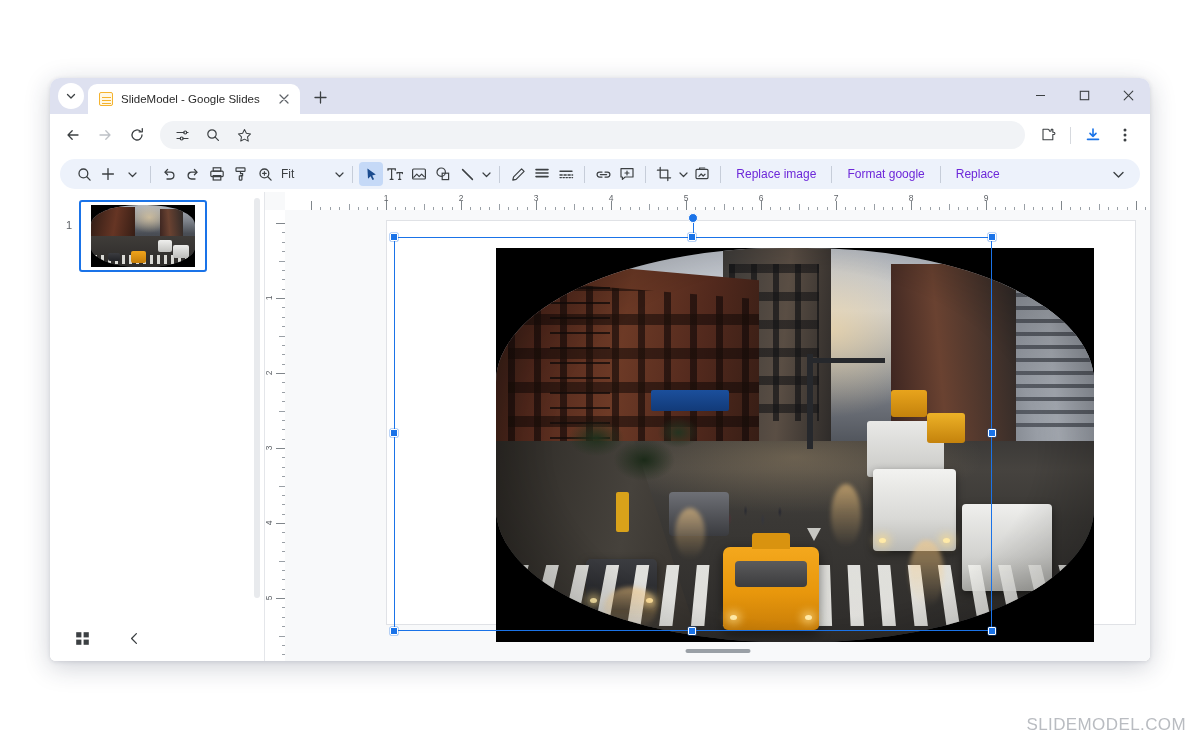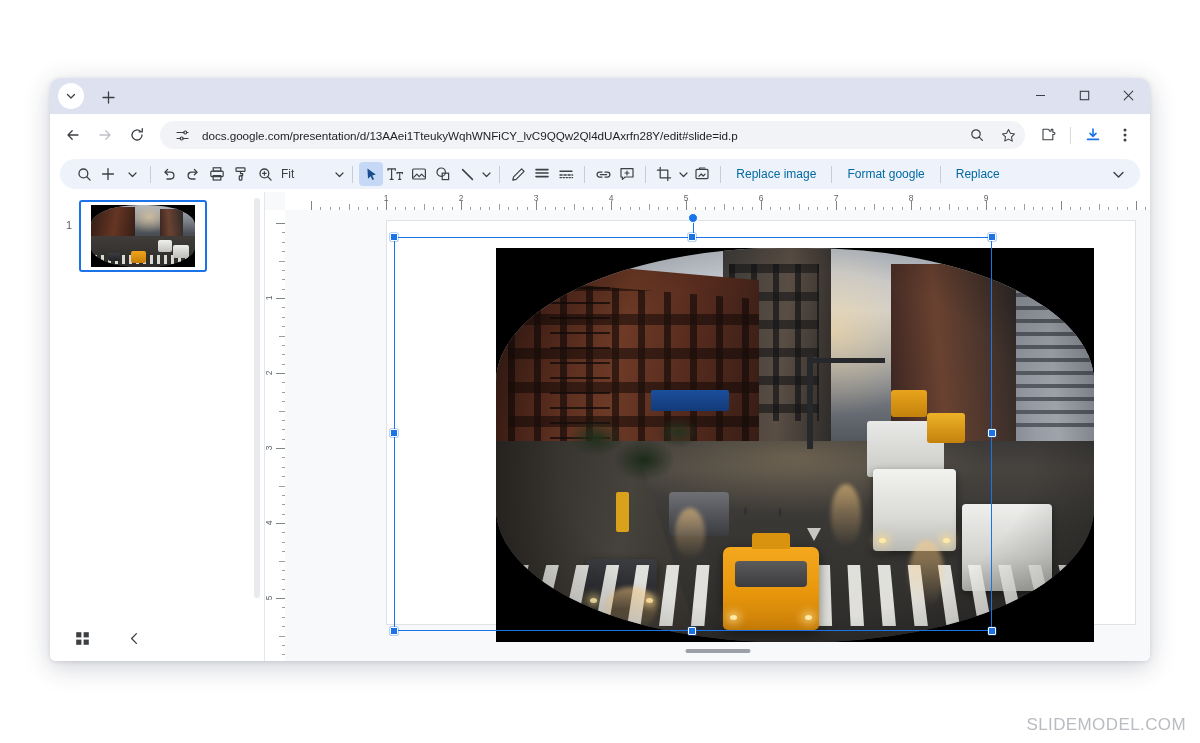--- a/index.html
+++ b/index.html
@@ -136,21 +136,21 @@
   .tb-btn {
     height: 24px; min-width: 24px;
     display: flex; align-items: center; justify-content: center;
     border-radius: 4px;
     flex: none;
     padding: 0 2px;
   }
   .tb-btn.active { background: #c5d9f7; }
   .tb-sep { width: 1px; height: 17px; background: #c6cdd9; margin: 0 6px; flex: none; }
   .tb-text {
-    font-size: 12px; color: #0369a1;
+    font-size: 12px; color: #6d28d9;
     padding: 0 9px; height: 24px;
     display: flex; align-items: center;
     border-radius: 4px; flex: none;
     white-space: nowrap;
   }
   #zoom-fit-label { font-size: 12px; color: #3c4043; padding: 0 6px 0 4px; }
   .tb-caret { width: 14px; display: flex; align-items: center; justify-content: center; flex: none; }
   #tb-overflow { margin-left: auto; }
 
   
@@ -517,20 +517,29 @@
 
 <div id="browser-window">
 
   <div id="tab-strip">
     <div class="tab-chevron-btn">
       <svg width="12" height="12" viewBox="0 0 12 12">
           <path d="M2.5 4.5L6 8l3.5-3.5" stroke="#3c4043" stroke-width="1.3" fill="none" stroke-linecap="round" stroke-linejoin="round"></path>
         </svg>
     </div>
 
+    <div class="tab">
+      <span class="tab-favicon"></span>
+      <span class="tab-title">SlideModel - Google Slides</span>
+      <span class="tab-close">
+        <svg width="10" height="10" viewBox="0 0 10 10">
+            <path d="M1 1l8 8M9 1l-8 8" stroke="#5f6368" stroke-width="1.2" stroke-linecap="round"></path>
+          </svg>
+      </span>
+    </div>
 
     <div class="new-tab-btn">
       <svg width="13" height="13" viewBox="0 0 13 13">
           <path d="M6.5 1v11M1 6.5h11" stroke="#3c4043" stroke-width="1.3" stroke-linecap="round"></path>
         </svg>
     </div>
 
     <div id="win-controls">
       <div class="win-btn">
         <svg width="11" height="11" viewBox="0 0 11 11">
@@ -569,21 +578,20 @@
     </div>
 
     <div id="url-pill">
       <span class="url-right-icon">
         <svg width="15" height="15" viewBox="0 0 15 15">
           <path d="M2 4.5h7M11.5 4.5h1.5M2 10.5h3.5M8 10.5h5" stroke="#3c4043" stroke-width="1.2" stroke-linecap="round"></path>
           <circle cx="10.2" cy="4.5" r="1.5" stroke="#3c4043" stroke-width="1.2" fill="none"></circle>
           <circle cx="6.7" cy="10.5" r="1.5" stroke="#3c4043" stroke-width="1.2" fill="none"></circle>
         </svg>
       </span>
-      <span id="url-text" title="docs.google.com/presentation/d/13AAei1TteukyWqhWNFiCY_lvC9QQw2Ql4dUAxrfn28Y/edit#slide=id.p">docs.google.com/presentation/d/13AAei1TteukyWqhWNFiCY_lvC9QQw2Ql4dUAxrfn28Y/edit#slide=id.p</span>
       <span class="url-right-icon">
         <svg width="14" height="14" viewBox="0 0 14 14">
             <circle cx="6" cy="6" r="4.2" stroke="#3c4043" stroke-width="1.2" fill="none"></circle>
             <path d="M9.2 9.2l3.2 3.2" stroke="#3c4043" stroke-width="1.2" stroke-linecap="round"></path>
           </svg>
       </span>
       <span class="url-right-icon">
         <svg width="15" height="15" viewBox="0 0 16 16">
             <path d="M8 1.6l2 4.1 4.5.6-3.3 3.2.8 4.5L8 11.9 4 13.9l.8-4.5L1.5 6.3l4.5-.6z" stroke="#3c4043" stroke-width="1.1" fill="none" stroke-linejoin="round"></path>
           </svg>

